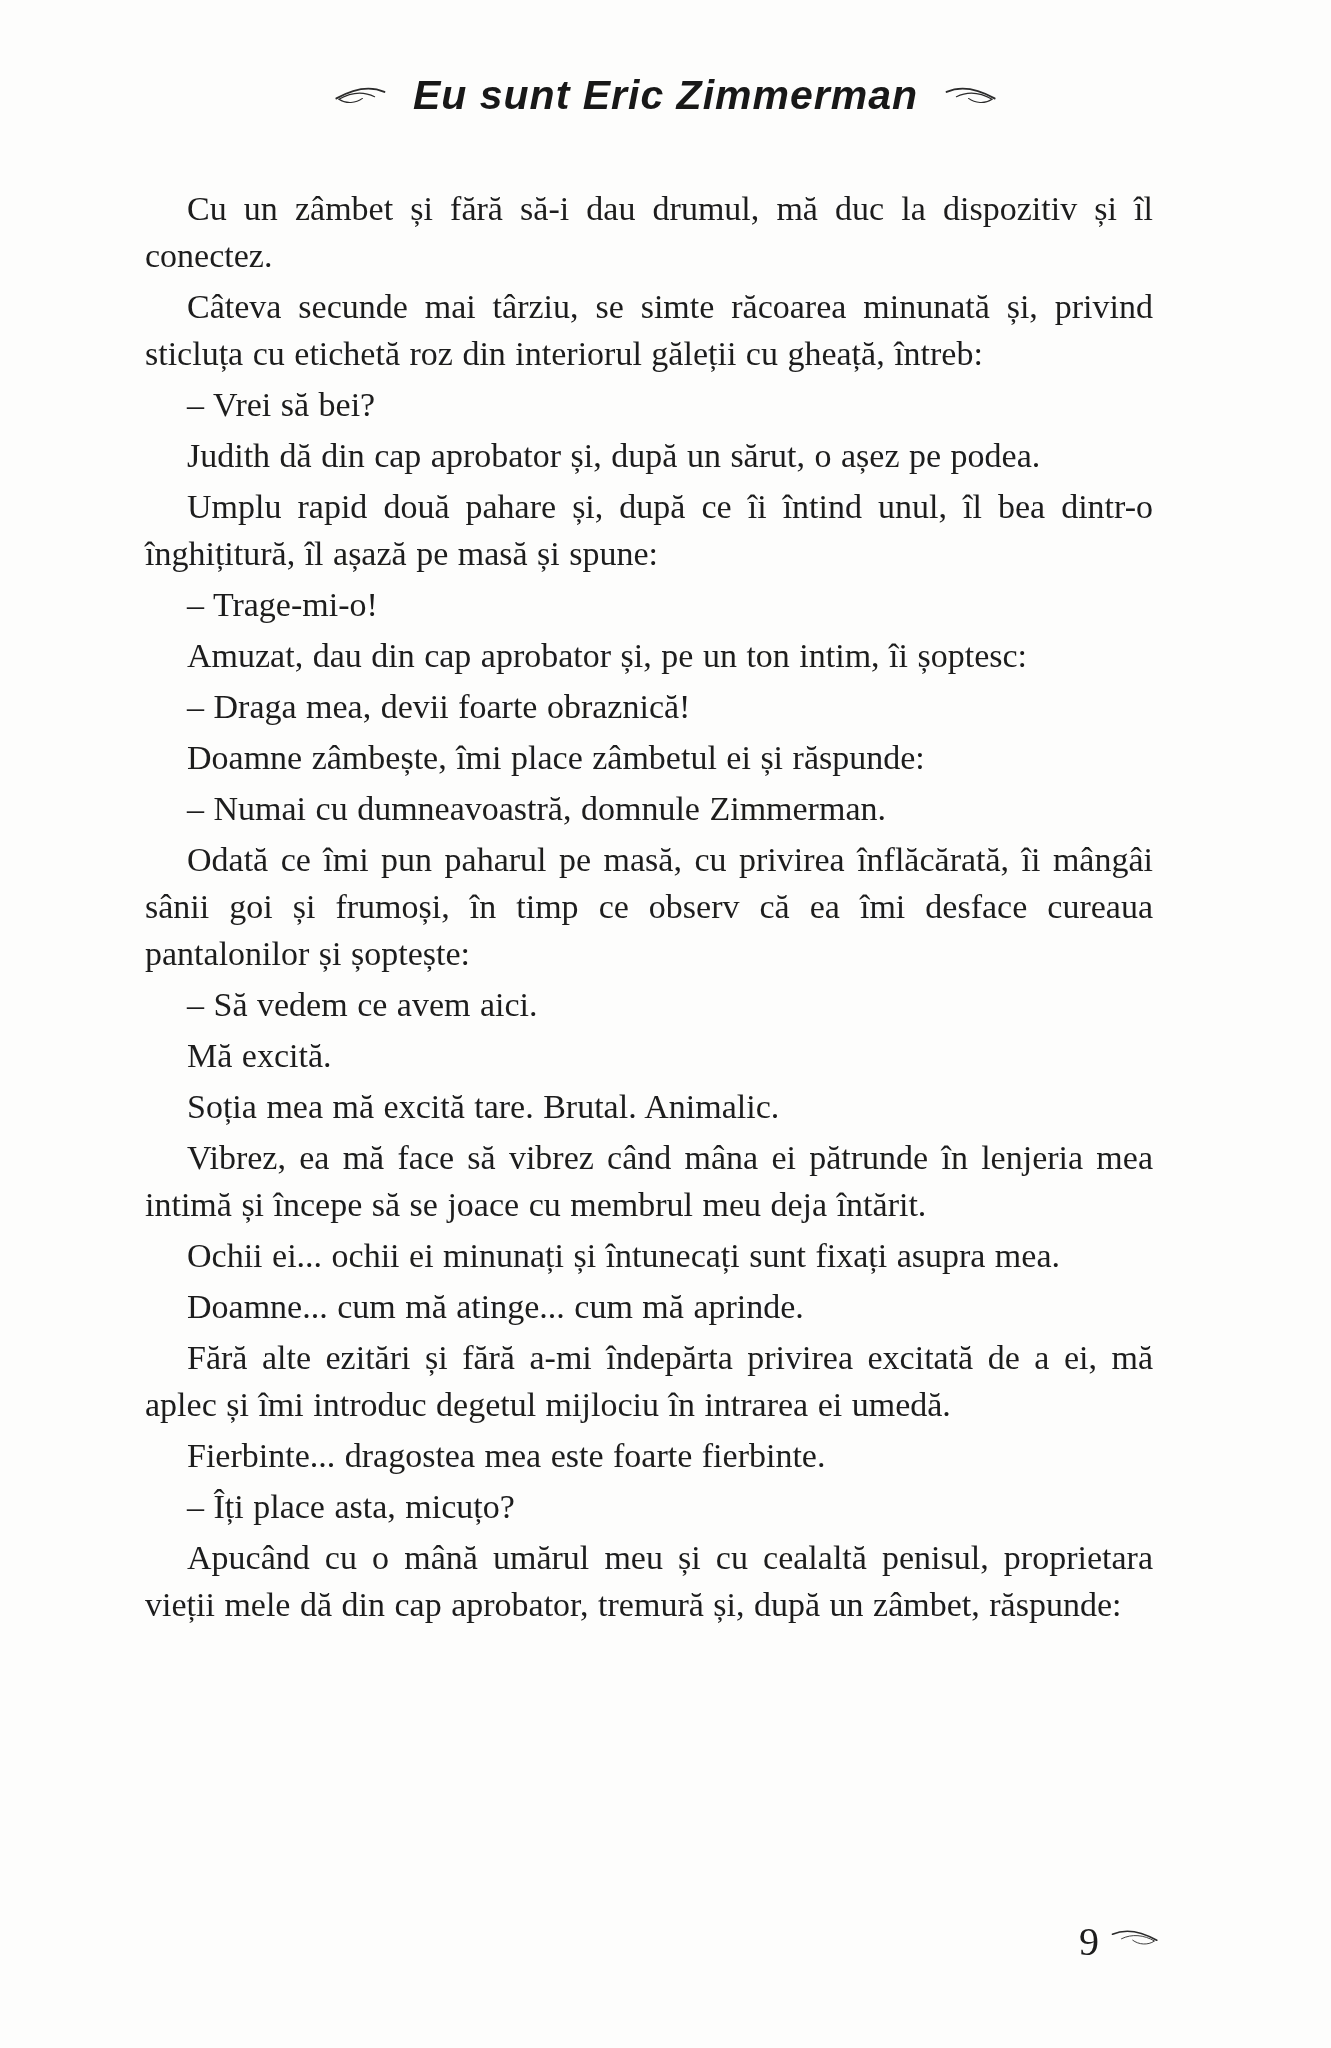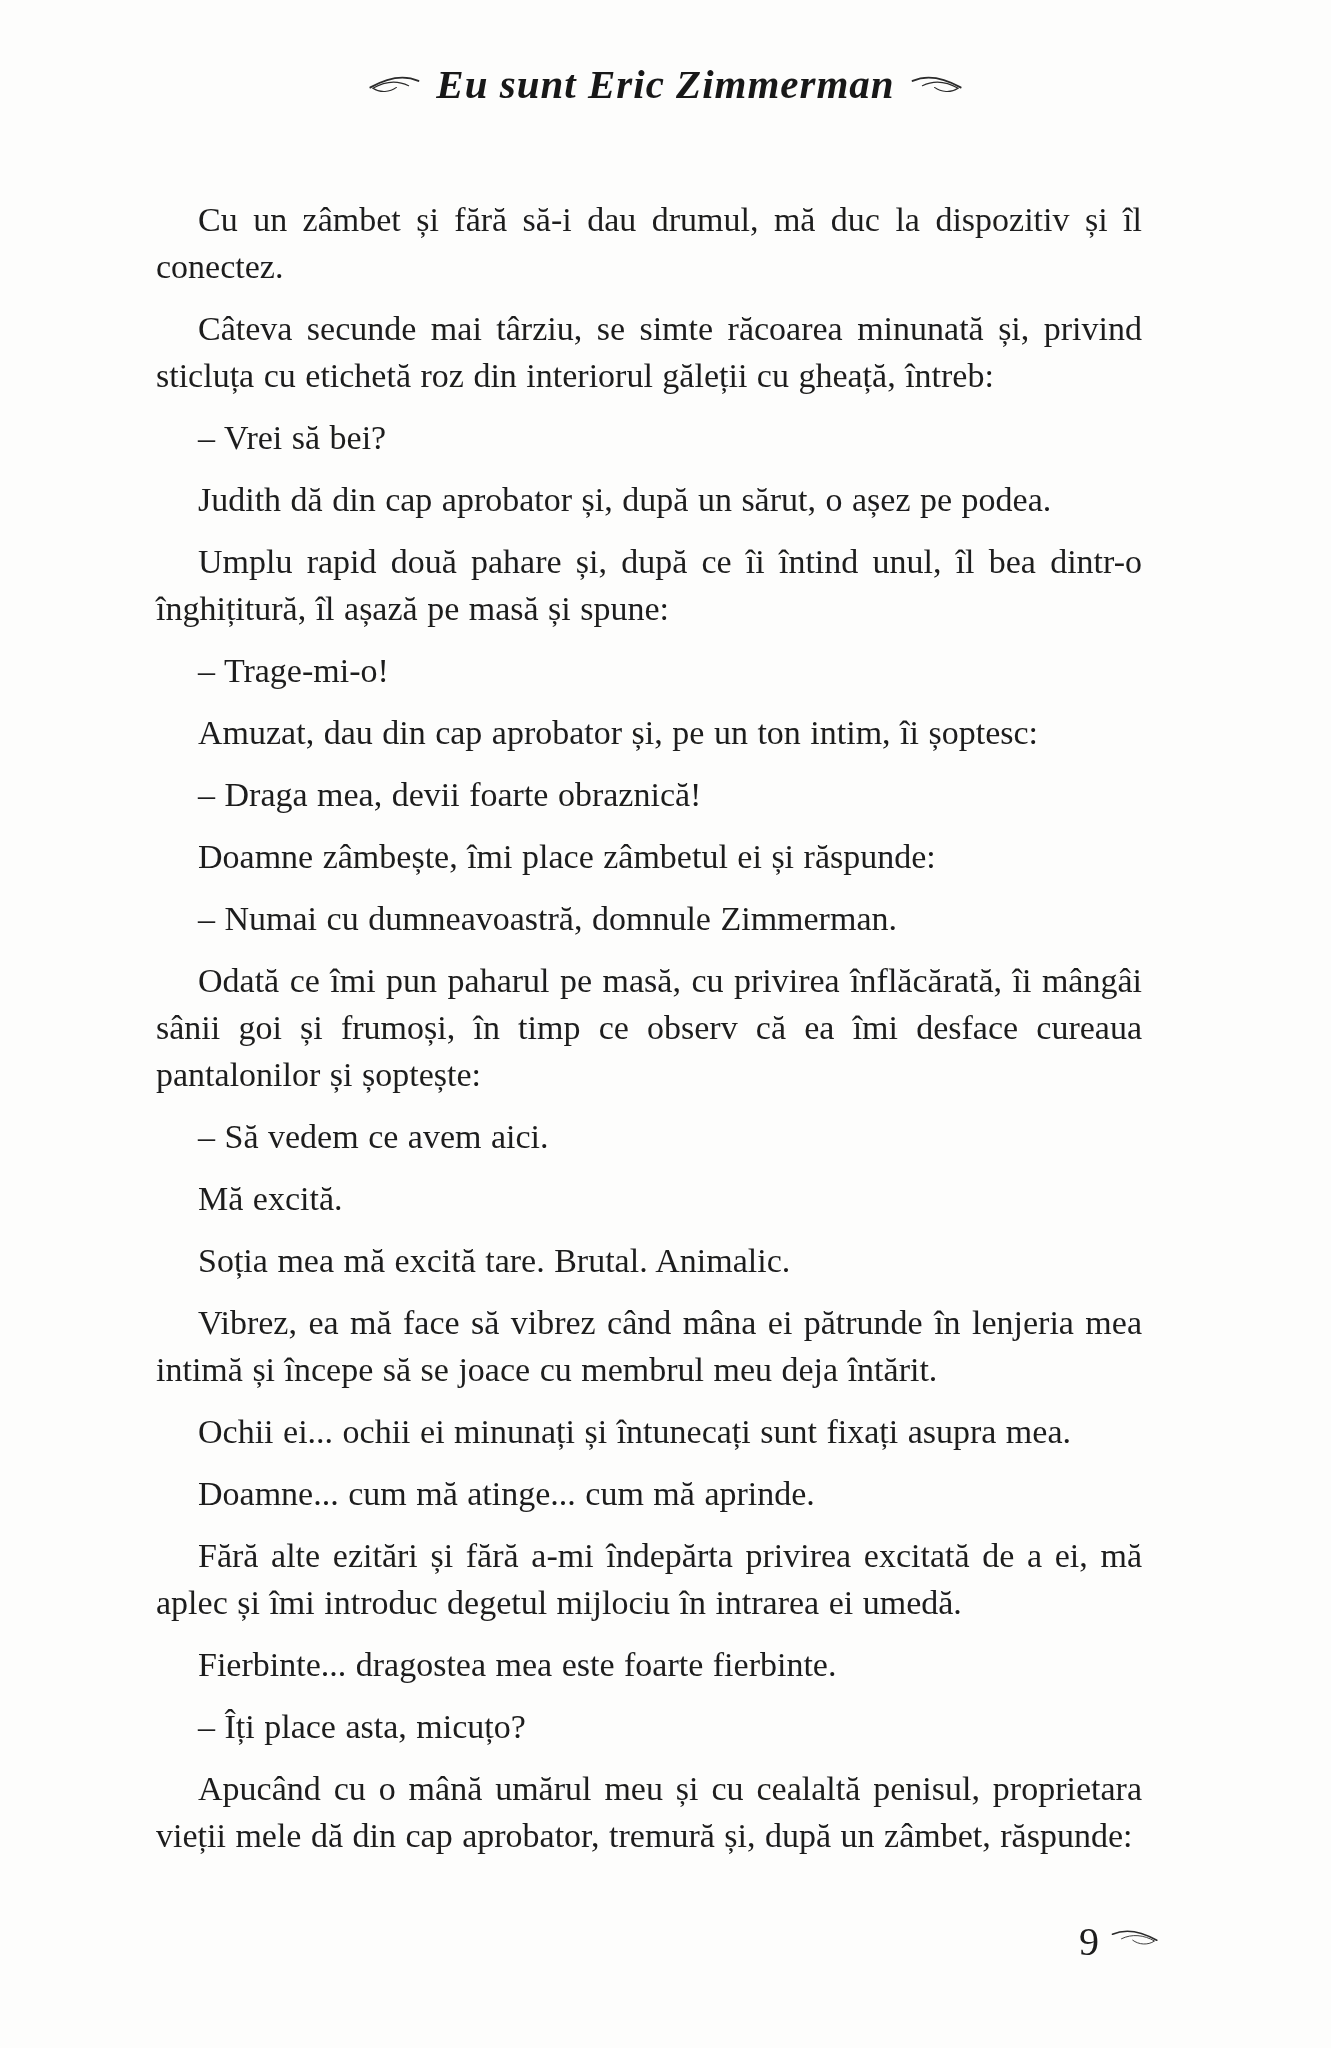--- a/index.html
+++ b/index.html
@@ -19,43 +19,43 @@
     position: absolute;
     top: 64px;
     left: 0;
     width: 100%;
     display: flex;
     justify-content: center;
     align-items: center;
     gap: 16px;
   }
   .running-title {
-    margin: 0;
-    font-family: Liberation Serif, serif;
+    margin: 11px;
+    font-family: Liberation Sans, sans-serif;
     font-style: italic;
     font-weight: 600;
     font-size: 41px;
     line-height: 1;
     letter-spacing: 1px;
     color: #181818;
     white-space: nowrap;
   }
   .flourish { display: inline-flex; color: #2b2b2b; }
   .flourish svg { display: block; }
   .flourish.mirrored { transform: scaleX(-1); }
 
   
   .page-body {
     position: absolute;
     top: 181px;
     left: 141px;
     width: 1016px;
   }
   .page-body p {
-    margin: 15px;
+    margin: 4px;
     font-size: 34px;
     line-height: 47px;
     text-align: justify;
     text-indent: 42px;
     word-spacing: 1px;
   }
 
   
   .page-footer {
     position: absolute;

